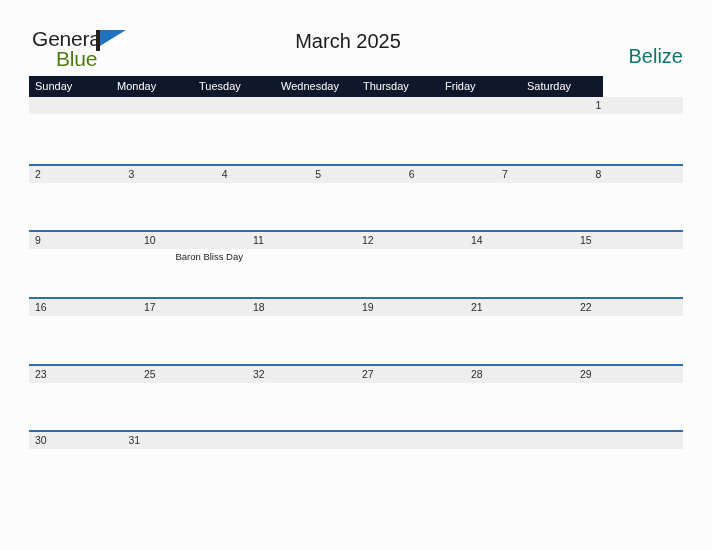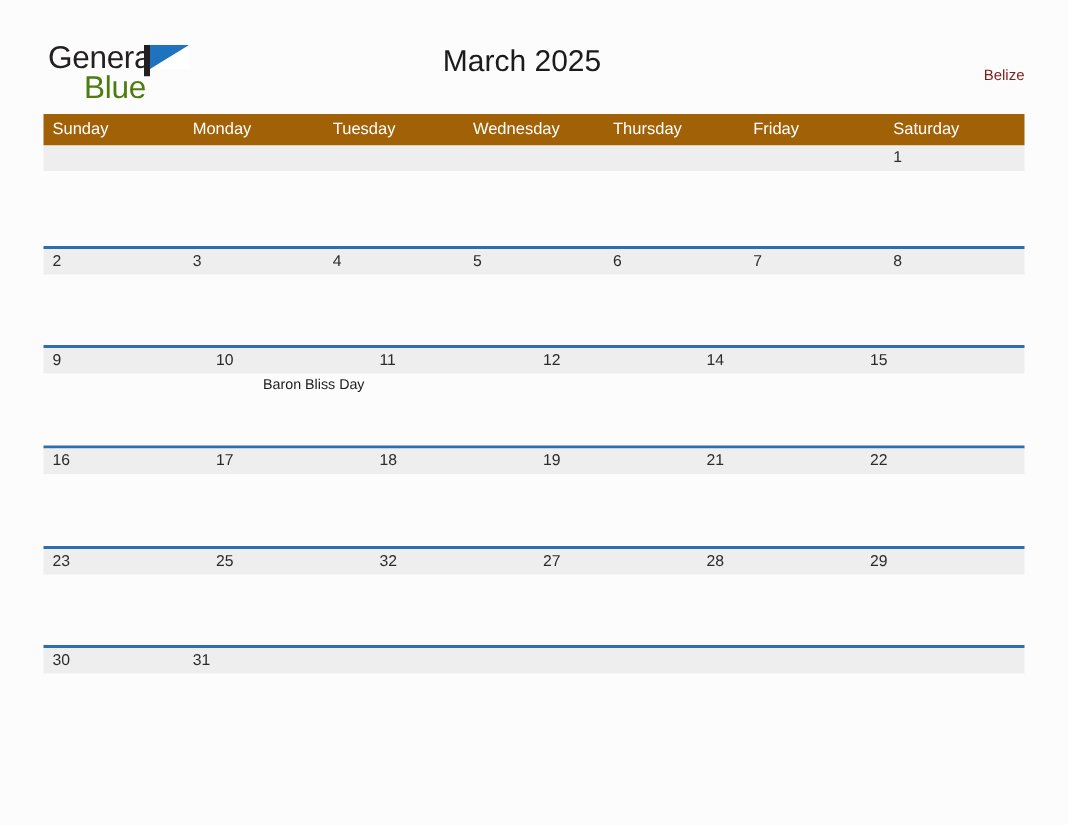--- a/index.html
+++ b/index.html
@@ -76,38 +76,38 @@
     color: #1b1b1b;
     font-weight: normal;
     letter-spacing: 0px;
     font-family: Liberation Sans, sans-serif;
   }
 
   .cal-region {
     position: absolute;
     right: 29px;
     top: 45px;
-    font-size: 10px;
-    color: #7f1d1d;
+    font-size: 20px;
+    color: #0f766e;
     font-family: "Liberation Sans", sans-serif;
   }
 
   
   .cal {
     position: absolute;
     left: 29px;
     top: 76px;
     width: 654px;
   }
 
   .weekday-row {
     display: flex;
-    width: 654px;
+    width: 574px;
     height: 21px;
-    background: #a16207;
+    background: #0f172a;
   }
   .weekday-cell {
     flex: 1 1 0;
     color: #ffffff;
     font-size: 11px;
     line-height: 21px;
     padding-left: 6px;
     box-sizing: border-box;
     font-family: "Liberation Sans", sans-serif;
     white-space: nowrap;

